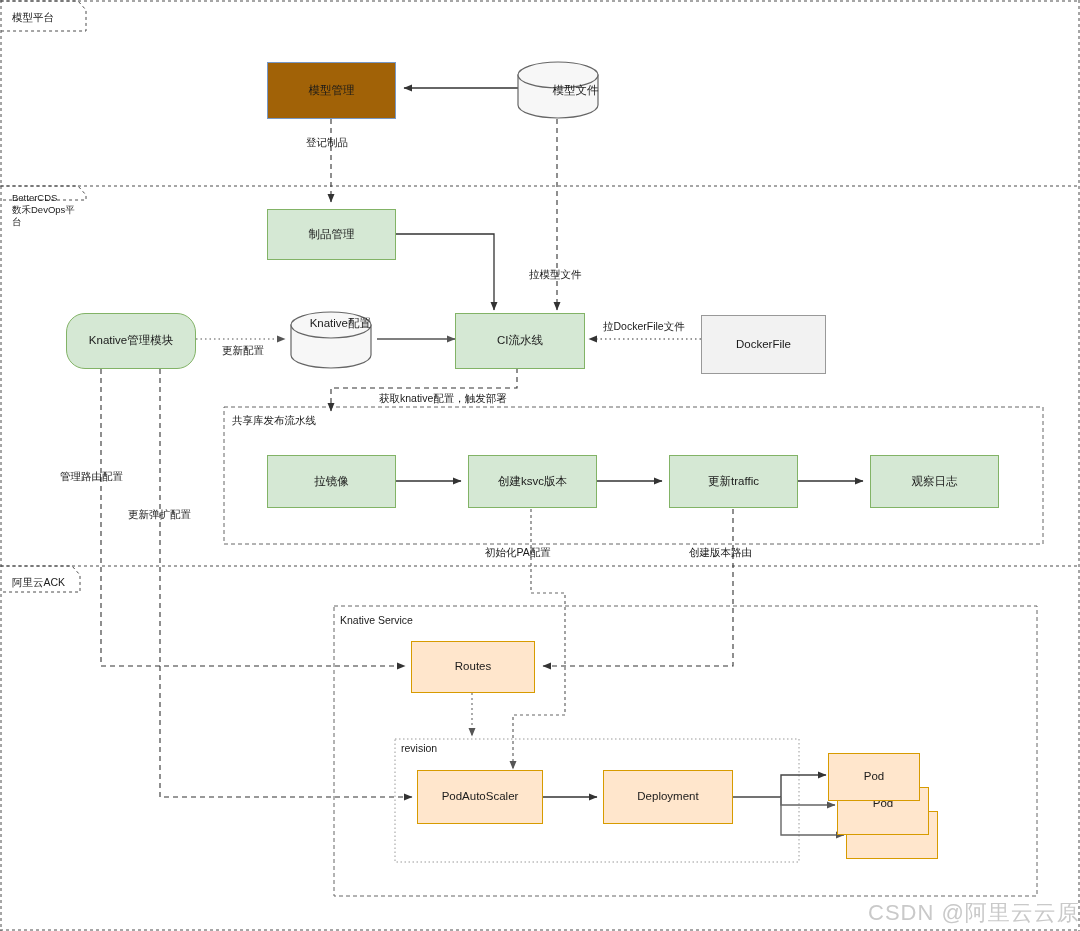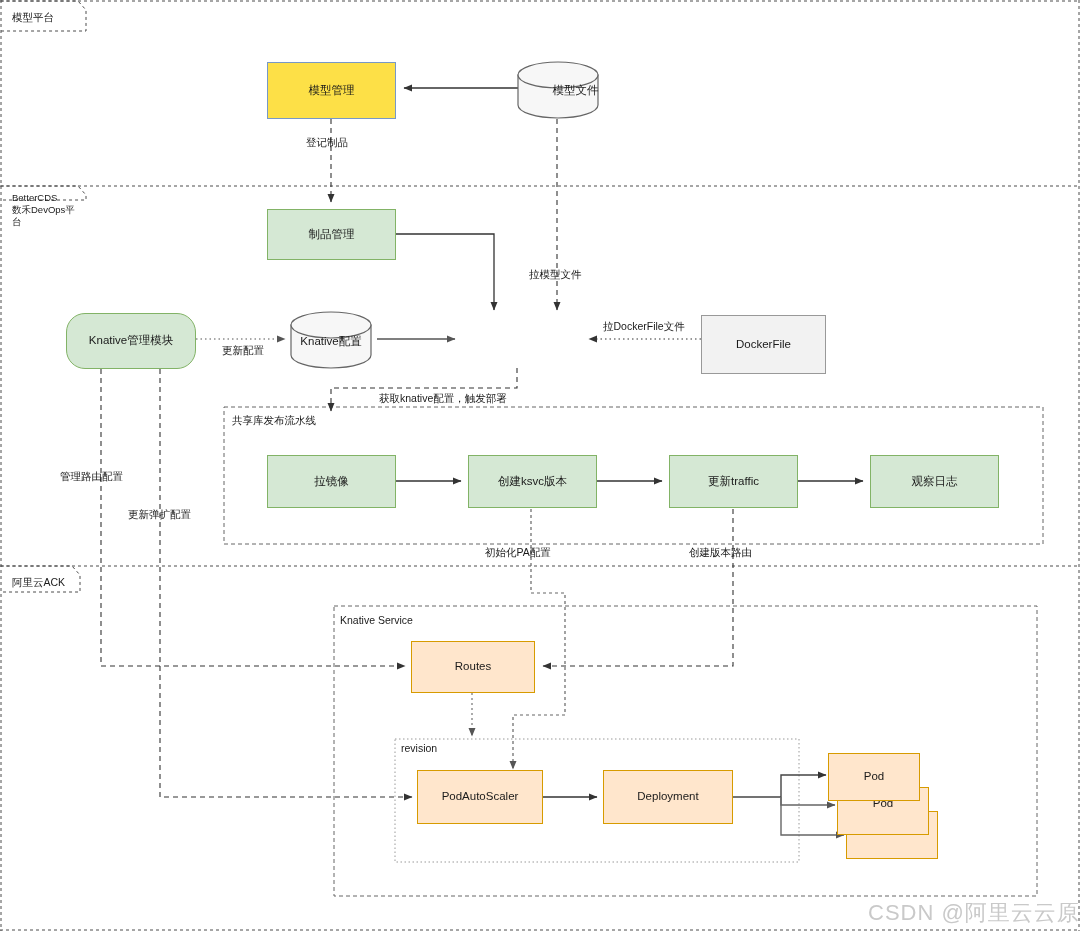--- a/index.html
+++ b/index.html
@@ -4,21 +4,21 @@
 <title>Knative Deployment Architecture</title>
 <style>
   html,body{margin:0;padding:0;background:#ffffff;}
   body{font-family:"Liberation Sans","DejaVu Sans",sans-serif;}
   #stage{position:relative;width:1080px;height:931px;background:#ffffff;overflow:hidden;}
 
   svg.layer{position:absolute;left:0;top:0;width:1080px;height:931px;pointer-events:none;}
 
   .node{position:absolute;box-sizing:border-box;display:flex;align-items:center;justify-content:center;
         text-align:center;font-size:11.5px;color:#1a1a1a;line-height:1.35;}
-  .n-blue{background:#fde047;border:1px solid #7798c7;}
+  .n-blue{background:#a16207;border:1px solid #7798c7;}
   .n-green{background:#d5e8d4;border:1px solid #82b366;}
   .n-orange{background:#ffe6cc;border:1px solid #d79b00;text-align:right;}
   .n-grey{background:#f2f2f2;border:1px solid #999999;}
 
   .lane-label{position:absolute;font-size:10.5px;color:#1a1a1a;line-height:1.3;
               padding:3px 8px 3px 10px;box-sizing:border-box;white-space:pre-line;}
   .group-label{position:absolute;font-size:10.5px;color:#1a1a1a;}
 
   .edge-label{position:absolute;font-size:10.5px;color:#1a1a1a;white-space:nowrap;}
 
@@ -123,21 +123,24 @@
     <span>模型管理</span>
   </div>
   <div class="cyl-label" style="left:534px;top:83px;width:83px;">模型文件</div>
 
   <div class="node n-green" style="left:267px;top:209px;width:129px;height:51px;">
     <span>制品管理</span>
   </div>
   <div class="node n-green" style="left:66px;top:313px;width:130px;height:56px;border-radius:19px;">
     <span>Knative管理模块</span>
   </div>
-  <div class="cyl-label" style="left:291px;top:334px;width:80px;">Knative配置</div>
+  <div class="cyl-label" style="left:291px;top:316px;width:80px;text-align:right;">Knative配置</div>
+  <div class="node n-green" style="left:455px;top:313px;width:130px;height:56px;">
+    <span>CI流水线</span>
+  </div>
   <div class="node n-grey" style="left:701px;top:315px;width:125px;height:59px;">
     <span>DockerFile</span>
   </div>
 
   <div class="node n-green" style="left:267px;top:455px;width:129px;height:53px;">
     <span>拉镜像</span>
   </div>
   <div class="node n-green" style="left:468px;top:455px;width:129px;height:53px;">
     <span>创建ksvc版本</span>
   </div>

